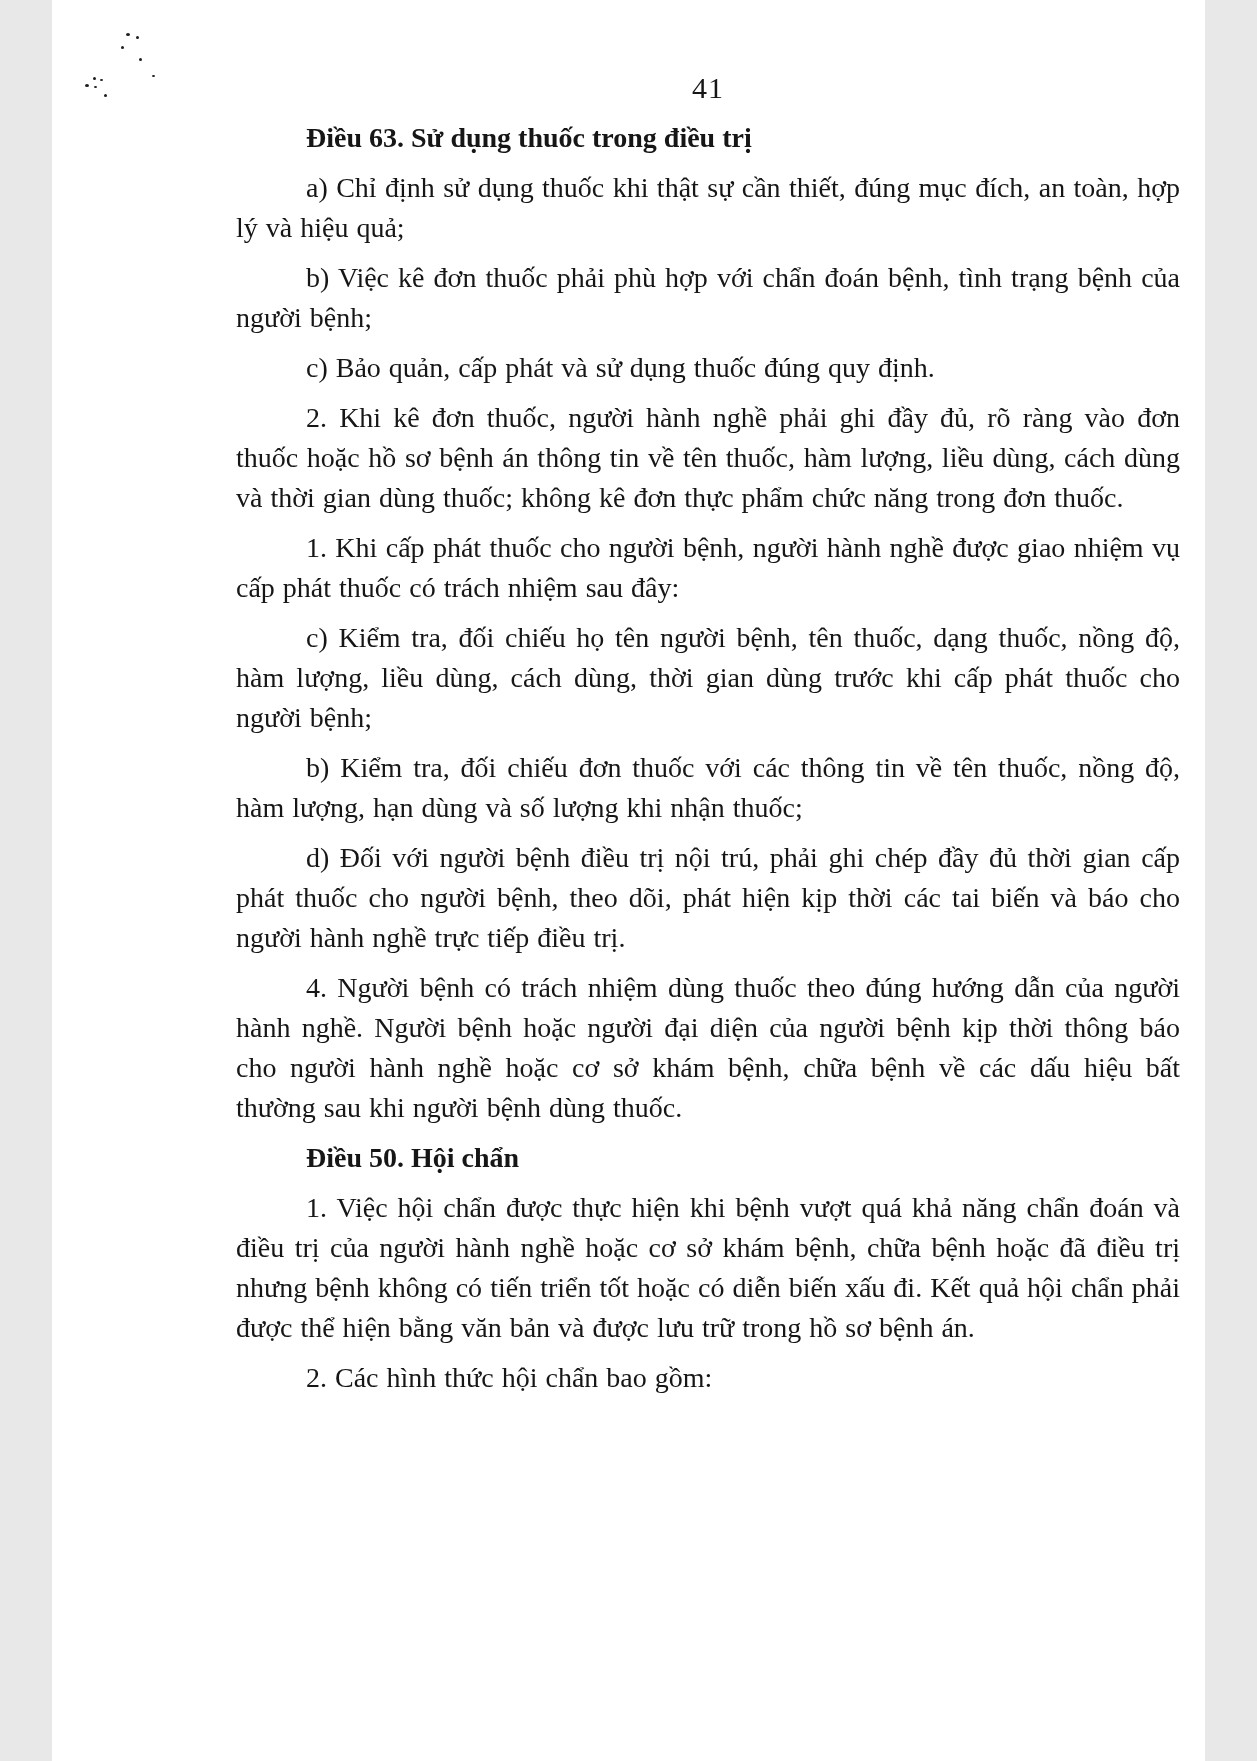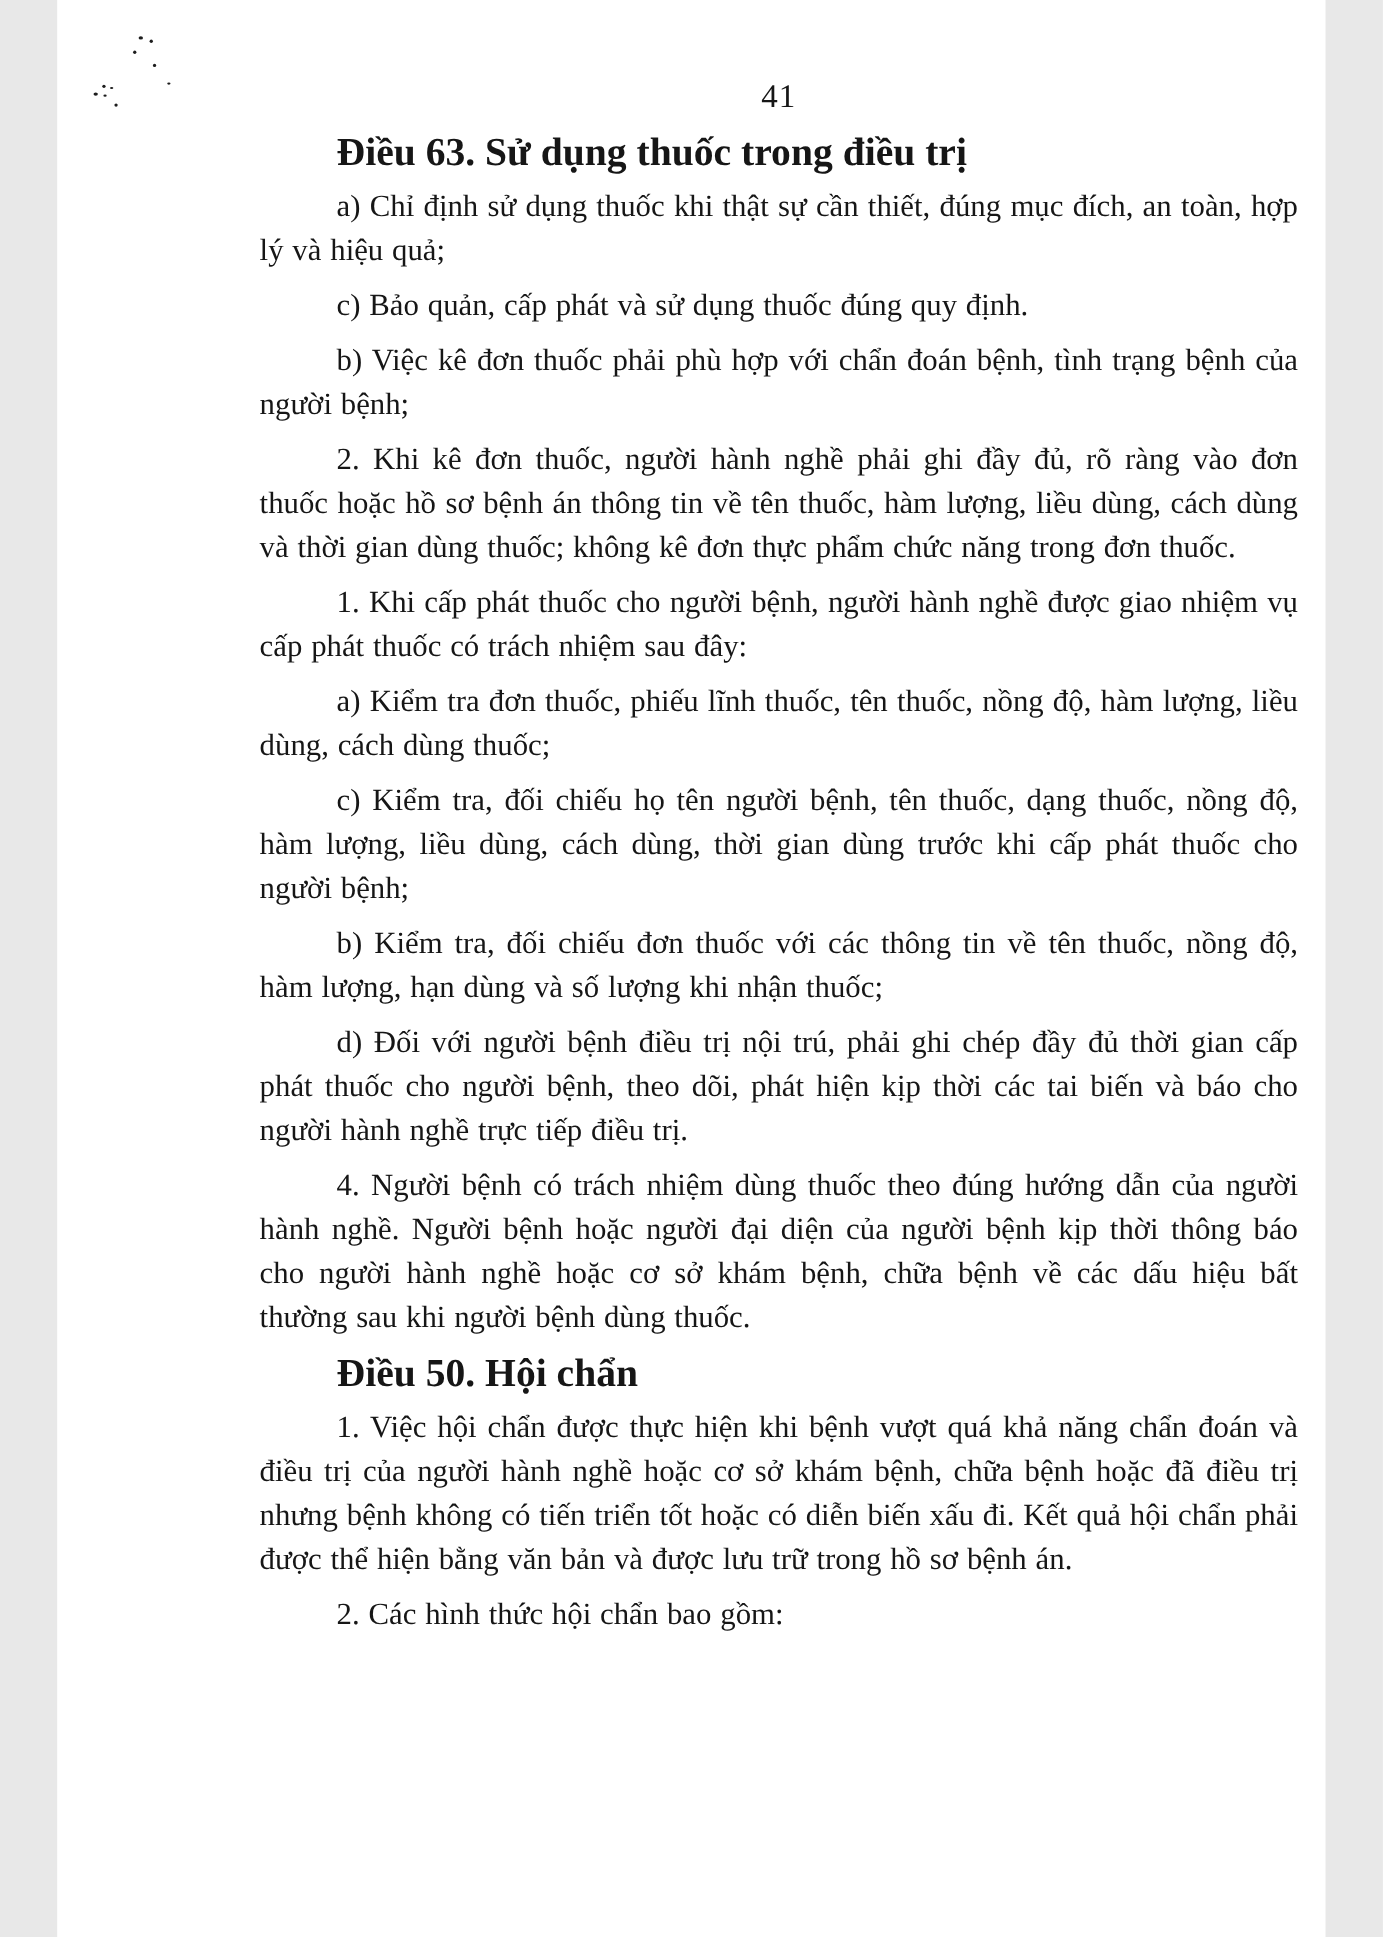--- a/index.html
+++ b/index.html
@@ -31,21 +31,21 @@
     width: 944px;
   }
   .page-number {
     margin-top: 70px;
     text-align: center;
     font-size: 30px;
     line-height: 36px;
     letter-spacing: 1px;
   }
   .heading {
-    font-size: 36px;
+    font-size: 28px;
     font-weight: bold;
     line-height: 40px;
     margin: 12px 0 10px 70px;
   }
   .heading.second {
     margin-top: 0;
   }
   .para {
     font-size: 28px;
     line-height: 40px;
@@ -72,25 +72,24 @@
     <div class="speck" style="left:42px;  top:86px; width:3px; height:2px;"></div>
     <div class="speck" style="left:52px;  top:94px; width:3px; height:3px;"></div>
   </div>
 
   <div class="column">
 
     <div class="page-number">41</div>
 
     <div class="heading">Điều 63. Sử dụng thuốc trong điều trị</div>
     <p class="para">a) Chỉ định sử dụng thuốc khi thật sự cần thiết, đúng mục đích, an toàn, hợp lý và hiệu quả;</p>
+    <p class="para">b) Việc kê đơn thuốc phải phù hợp với chẩn đoán bệnh, tình trạng bệnh của người bệnh;</p>
     <p class="para">c) Bảo quản, cấp phát và sử dụng thuốc đúng quy định.</p>
-    <p class="para">b) Việc kê đơn thuốc phải phù hợp với chẩn đoán bệnh, tình trạng bệnh của người bệnh;</p>
     <p class="para">2. Khi kê đơn thuốc, người hành nghề phải ghi đầy đủ, rõ ràng vào đơn thuốc hoặc hồ sơ bệnh án thông tin về tên thuốc, hàm lượng, liều dùng, cách dùng và thời gian dùng thuốc; không kê đơn thực phẩm chức năng trong đơn thuốc.</p>
     <p class="para">1. Khi cấp phát thuốc cho người bệnh, người hành nghề được giao nhiệm vụ cấp phát thuốc có trách nhiệm sau đây:</p>
-    <p class="para">a) Kiểm tra đơn thuốc, phiếu lĩnh thuốc, tên thuốc, nồng độ, hàm lượng, liều dùng, cách dùng thuốc;</p>
     <p class="para">c) Kiểm tra, đối chiếu họ tên người bệnh, tên thuốc, dạng thuốc, nồng độ, hàm lượng, liều dùng, cách dùng, thời gian dùng trước khi cấp phát thuốc cho người bệnh;</p>
     <p class="para">b) Kiểm tra, đối chiếu đơn thuốc với các thông tin về tên thuốc, nồng độ, hàm lượng, hạn dùng và số lượng khi nhận thuốc;</p>
     <p class="para">d) Đối với người bệnh điều trị nội trú, phải ghi chép đầy đủ thời gian cấp phát thuốc cho người bệnh, theo dõi, phát hiện kịp thời các tai biến và báo cho người hành nghề trực tiếp điều trị.</p>
     <p class="para">4. Người bệnh có trách nhiệm dùng thuốc theo đúng hướng dẫn của người hành nghề. Người bệnh hoặc người đại diện của người bệnh kịp thời thông báo cho người hành nghề hoặc cơ sở khám bệnh, chữa bệnh về các dấu hiệu bất thường sau khi người bệnh dùng thuốc.</p>
 
     <div class="heading second">Điều 50. Hội chẩn</div>
     <p class="para">1. Việc hội chẩn được thực hiện khi bệnh vượt quá khả năng chẩn đoán và điều trị của người hành nghề hoặc cơ sở khám bệnh, chữa bệnh hoặc đã điều trị nhưng bệnh không có tiến triển tốt hoặc có diễn biến xấu đi. Kết quả hội chẩn phải được thể hiện bằng văn bản và được lưu trữ trong hồ sơ bệnh án.</p>
     <p class="para">2. Các hình thức hội chẩn bao gồm:</p>
 
   </div>

